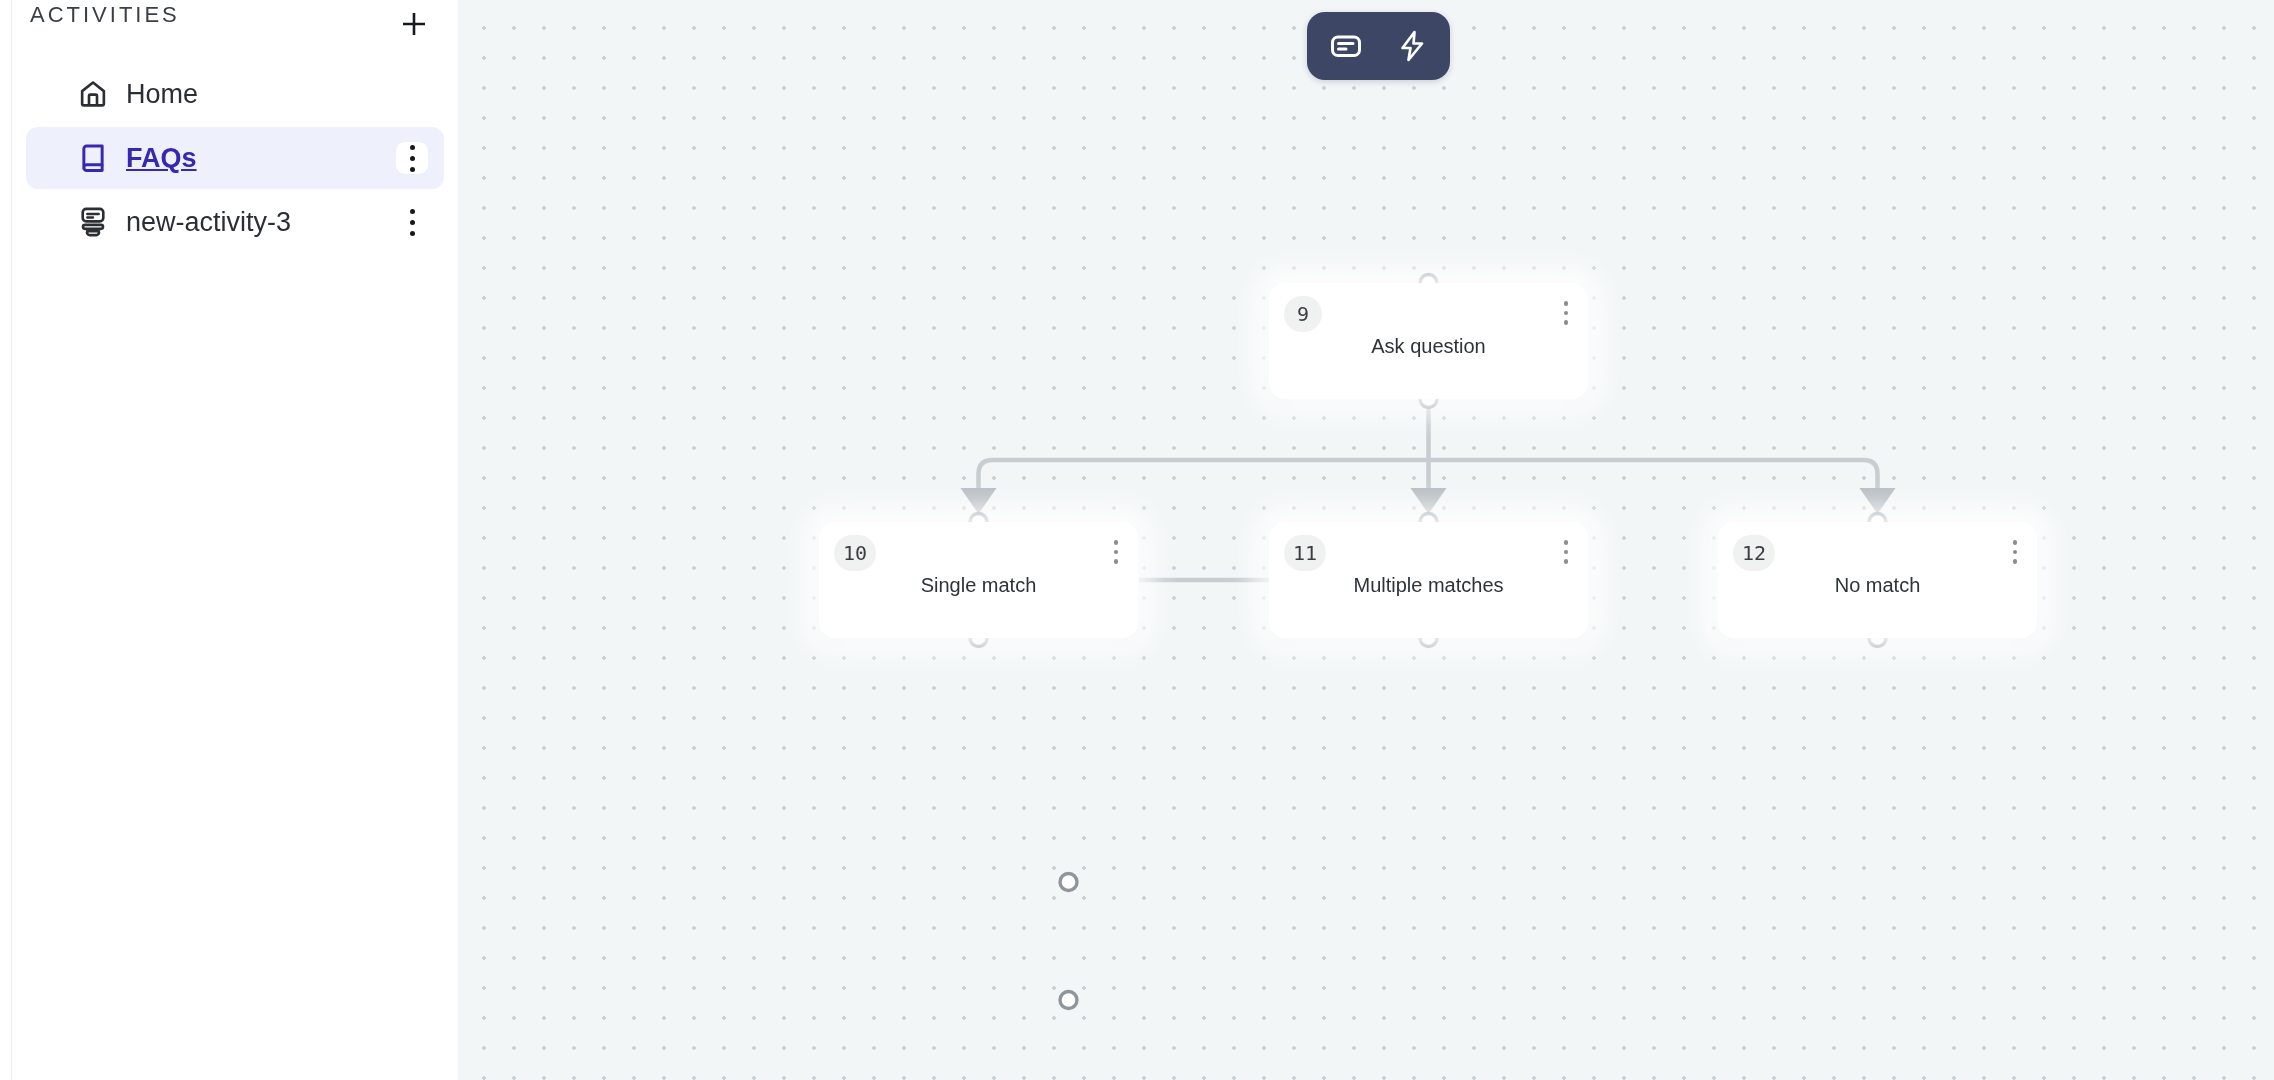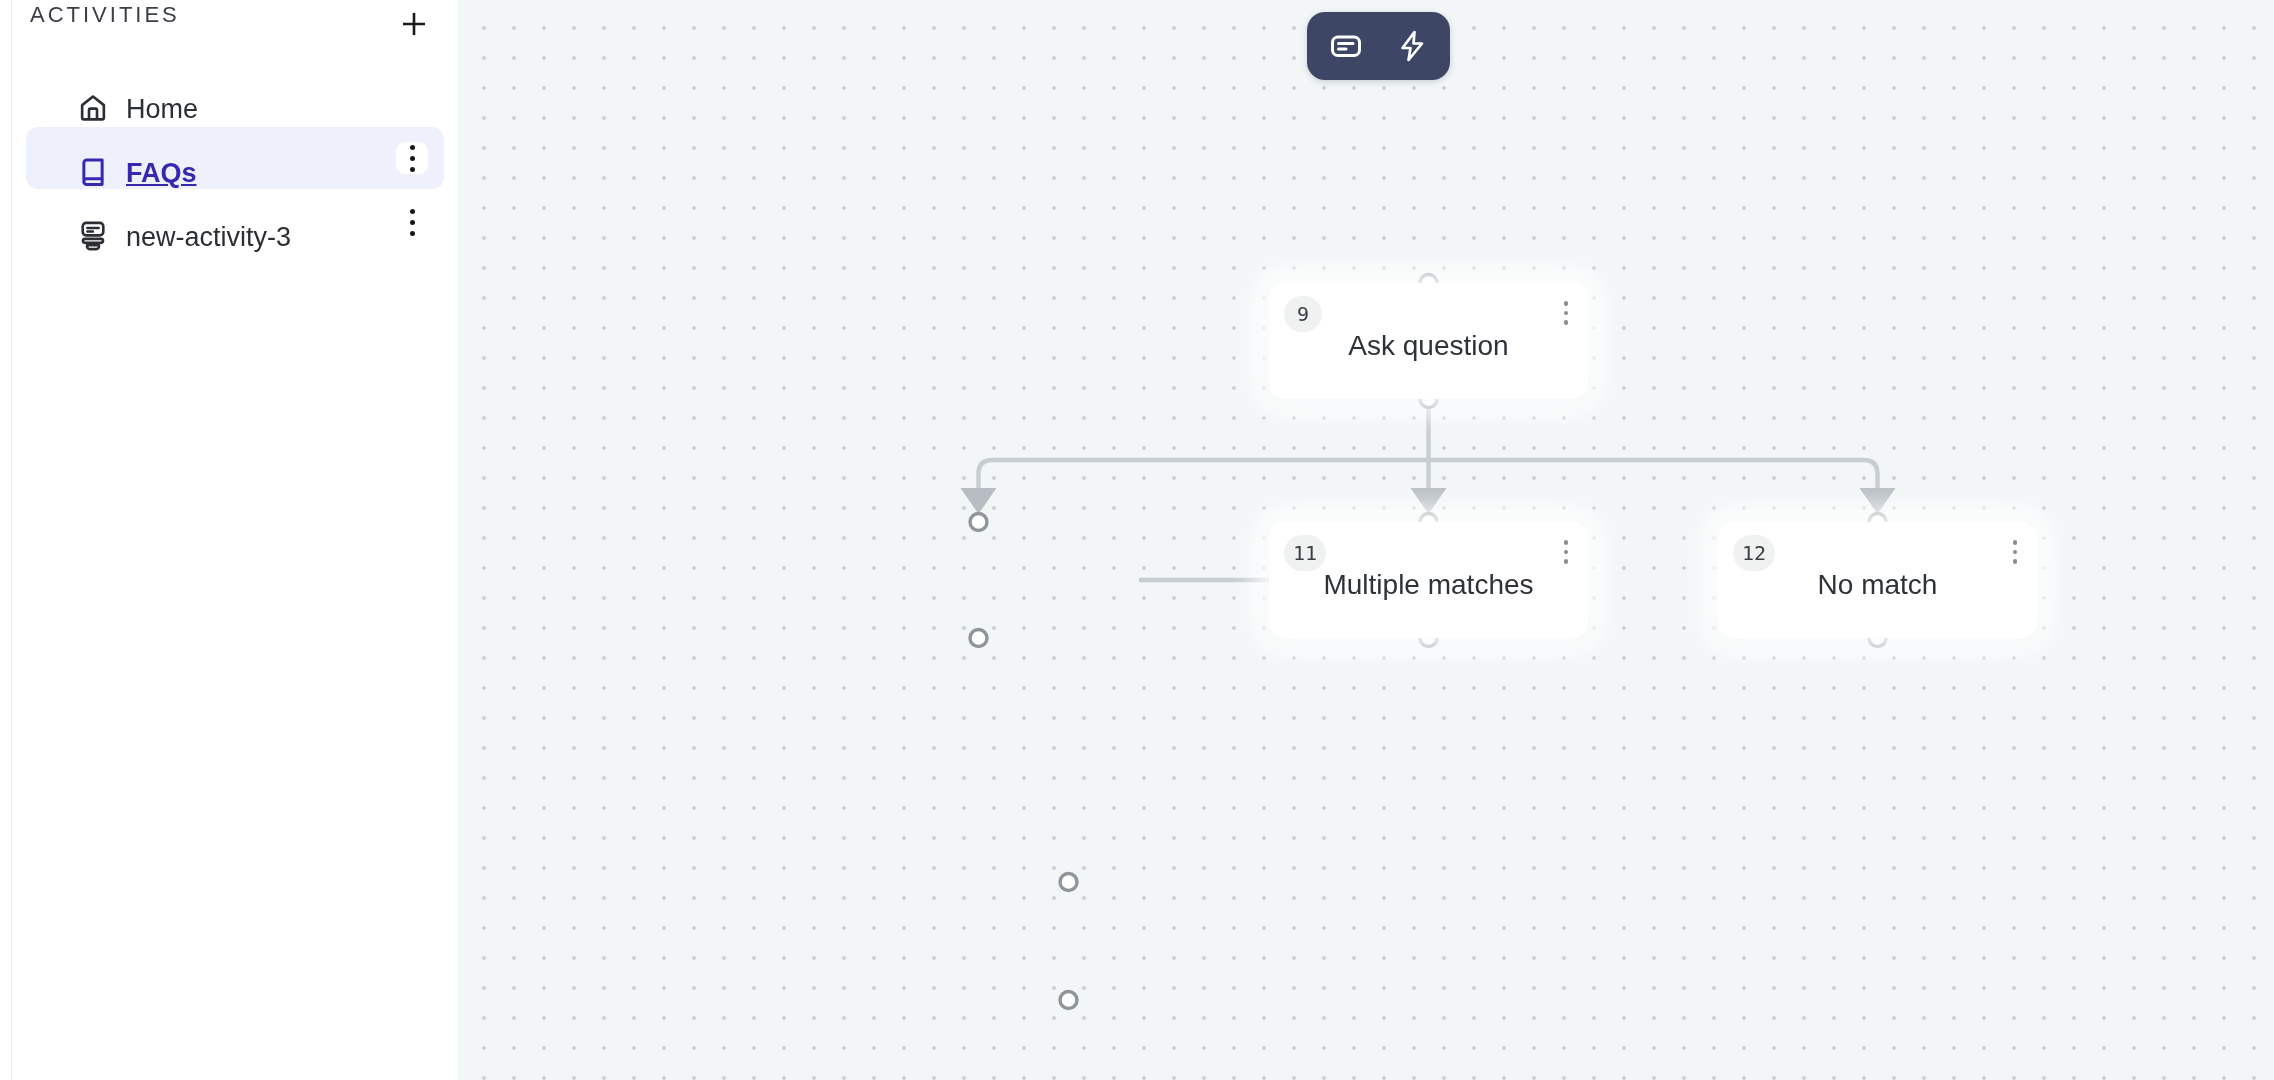--- a/index.html
+++ b/index.html
@@ -8,21 +8,21 @@
     font-family:"Liberation Sans", sans-serif;
     background:#ffffff;
   }
   
   .rail{position:absolute;left:0;top:0;width:11px;height:1080px;background:#ffffff;border-right:1px solid #eeeeee;}
   
   .sidebar{position:absolute;left:12px;top:0;width:446px;height:1080px;background:#ffffff;}
   .sidebar-header{position:absolute;top:2px;left:18px;font-size:22px;letter-spacing:3px;color:#3a3e45;font-weight:500;}
   .add-btn{position:absolute;top:6px;right:26px;width:36px;height:36px;display:flex;align-items:center;justify-content:center;cursor:pointer;background:none;border:none;padding:0;}
   .nav{position:absolute;top:63px;left:0;right:0;}
-  .nav-item{position:relative;display:flex;align-items:flex-end;gap:16px;height:62px;margin:0 14px 2px 14px;padding-left:50px;border-radius:12px;font-size:27px;color:#2b2e33;cursor:pointer;}
+  .nav-item{position:relative;display:flex;align-items:center;gap:16px;height:62px;margin:0 14px 2px 14px;padding-left:50px;border-radius:12px;font-size:27px;color:#2b2e33;cursor:pointer;}
   .nav-item .icon{width:34px;height:34px;flex:0 0 34px;display:flex;align-items:center;justify-content:center;}
   .nav-item.active{background:#eef0fc;color:#3629b0;font-weight:700;text-decoration:underline;}
   .kebab-wrap{position:absolute;right:16px;top:50%;transform:translateY(-50%);width:32px;height:32px;display:flex;align-items:center;justify-content:center;cursor:pointer;}
   .kebab-wrap.boxed{background:#ffffff;border-radius:9px;}
   .kebab-v{display:flex;flex-direction:column;gap:6px;}
   .kebab-v i{width:5px;height:5px;border-radius:50%;background:#17181a;display:block;}
   
   .canvas{
     position:absolute;left:458px;top:0;width:1816px;height:1080px;
     background-color:#f2f6f7;
@@ -36,21 +36,21 @@
     display:flex;align-items:center;justify-content:center;gap:30px;
     box-shadow:0 2px 6px rgba(30,40,70,0.18);
   }
   .tb-btn{background:none;border:none;padding:0;width:36px;height:36px;display:flex;align-items:center;justify-content:center;cursor:pointer;}
   
   .node{
     position:absolute;width:319px;height:116px;background:#ffffff;border-radius:16px;
     box-shadow:0 0 26px 16px rgba(255,255,255,0.85), 0 4px 12px rgba(100,120,130,0.12);
     display:flex;align-items:center;justify-content:center;
   }
-  .node-title{font-size:28px;font-weight:500;color:#2e3338;margin-top:10px;}
+  .node-title{font-size:20px;font-weight:500;color:#2e3338;margin-top:10px;}
   .badge{
     position:absolute;top:13px;left:15px;min-width:20px;height:36px;padding:0 9px;
     background:#f0f2f2;border-radius:18px;
     display:flex;align-items:center;justify-content:center;
     font-family:"DejaVu Sans Mono", monospace;font-size:20px;color:#3a3e42;
   }
   .node-kebab{position:absolute;top:16px;right:18px;display:flex;flex-direction:column;gap:5px;cursor:pointer;padding:2px;}
   .node-kebab i{width:4.5px;height:4.5px;border-radius:50%;background:#878d92;display:block;}
   
   .edges{position:absolute;left:0;top:0;width:1816px;height:1080px;pointer-events:none;}
@@ -152,20 +152,29 @@
   <div class="node" style="left:811px;top:283px">
     <span class="badge">9</span>
     <span class="node-kebab">
         <i></i>
         <i></i>
         <i></i>
       </span>
     <div class="node-title">Ask question</div>
   </div>
 
+  <div class="node" style="left:361px;top:522px">
+    <span class="badge">10</span>
+    <span class="node-kebab">
+        <i></i>
+        <i></i>
+        <i></i>
+      </span>
+    <div class="node-title">Single match</div>
+  </div>
 
   <div class="node" style="left:811px;top:522px">
     <span class="badge">11</span>
     <span class="node-kebab">
         <i></i>
         <i></i>
         <i></i>
       </span>
     <div class="node-title">Multiple matches</div>
   </div>

